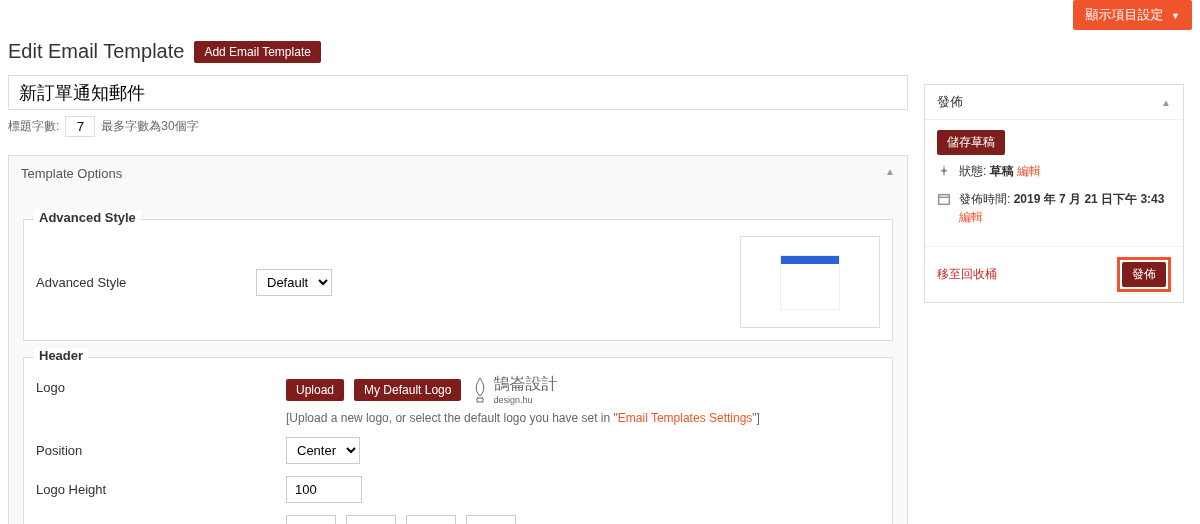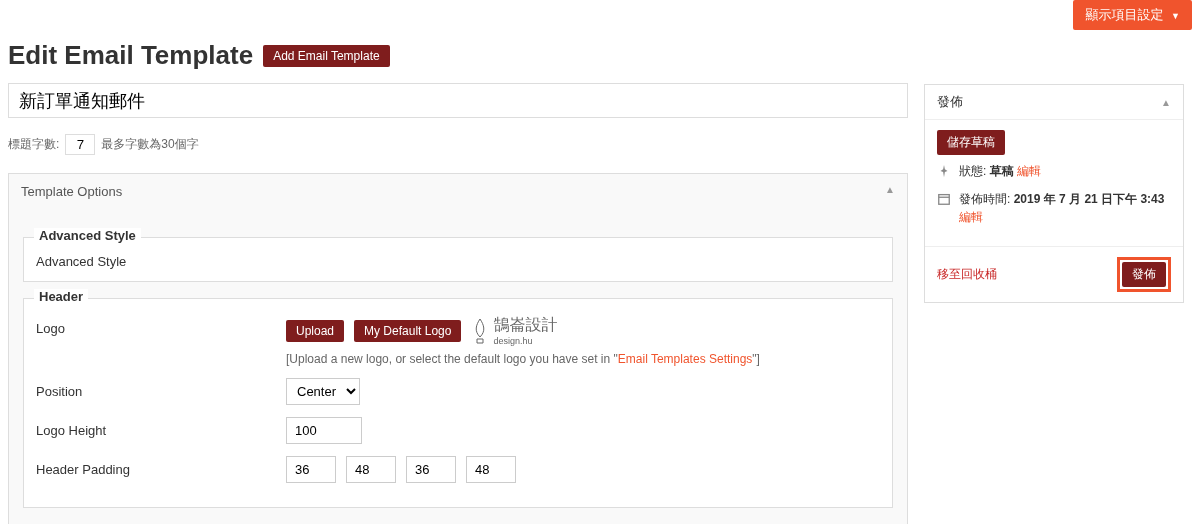--- a/index.html
+++ b/index.html
@@ -4,23 +4,23 @@
 <style>
 * { box-sizing: border-box; margin: 0; padding: 0; }
 body { font-family: -apple-system, BlinkMacSystemFont, "Segoe UI", Arial, sans-serif; font-size: 13px; color: #333; background: #fff; padding: 0 8px; }
 .container { display: flex; gap: 16px; }
 .main { flex: 1; max-width: 900px; }
 .sidebar { width: 260px; }
 .top-right { text-align: right; margin-bottom: 10px; }
 .btn-orange { background: #f0542d; color: #fff; border: none; padding: 6px 12px; font-size: 13px; cursor: pointer; border-radius: 2px; }
 .btn-orange-sm { background: #7f1d1d; color: #fff; border: none; padding: 4px 10px; font-size: 12px; cursor: pointer; border-radius: 2px; }
 .header-row { display: flex; align-items: center; gap: 10px; margin-bottom: 12px; }
-.page-title { font-size: 26px; font-weight: 700; }
+.page-title { font-size: 20px; font-weight: 400; }
 .title-input { width: 100%; padding: 6px 10px; font-size: 18px; border: 1px solid #ddd; background: #fff; }
-.meta-row { display: flex; align-items: center; gap: 6px; margin-top: 16px; font-size: 12px; color: #666; }
+.meta-row { display: flex; align-items: center; gap: 6px; margin-top: 6px; font-size: 12px; color: #666; }
 .meta-row input { width: 30px; text-align: center; border: 1px solid #ddd; padding: 2px 4px; }
 .panel { border: 1px solid #ddd; margin-top: 18px; background: #f9f9f9; }
 .panel-head { padding: 10px 12px; display: flex; justify-content: space-between; align-items: flex-start; background: #f9f9f9; font-size: 13px; color: #555; }
 .panel-body { padding: 12px 14px 18px; }
 .fieldset { border: 1px solid #ddd; padding: 16px 12px 12px; position: relative; margin-top: 16px; background: #fff; }
 .fieldset-legend { position: absolute; top: -10px; left: 10px; background: #fff; padding: 0 5px; font-weight: bold; font-size: 13px; }
 .field-row { display: flex; align-items: center; margin-bottom: 12px; }
 .field-label { width: 250px; font-size: 13px; color: #333; }
 .field-control { flex: 1; }
 select { border: 1px solid #ccc; padding: 4px 6px; font-size: 13px; background: #fff; }
@@ -77,20 +77,30 @@
     <div class="panel-head">
       <span>Template Options</span>
       <span class="caret-up">▲</span>
     </div>
     <div class="panel-body">
 
       <div class="fieldset">
         <div class="fieldset-legend">Advanced Style</div>
         <div class="adv-row">
           <div class="field-label" style="width:220px;">Advanced Style</div>
+          <div class="field-control" style="display:flex; align-items:center;">
+            <select>
+              <option>Default</option>
+            </select>
+            <div class="preview-box">
+              <div class="preview-inner">
+                    <div class="preview-bar"></div>
+                  </div>
+            </div>
+          </div>
         </div>
       </div>
 
       <div class="fieldset">
         <div class="fieldset-legend">Header</div>
 
         <div class="field-row" style="align-items:flex-start;">
           <div class="field-label" style="padding-top:6px;">Logo</div>
           <div class="field-control">
             <div class="logo-row">

